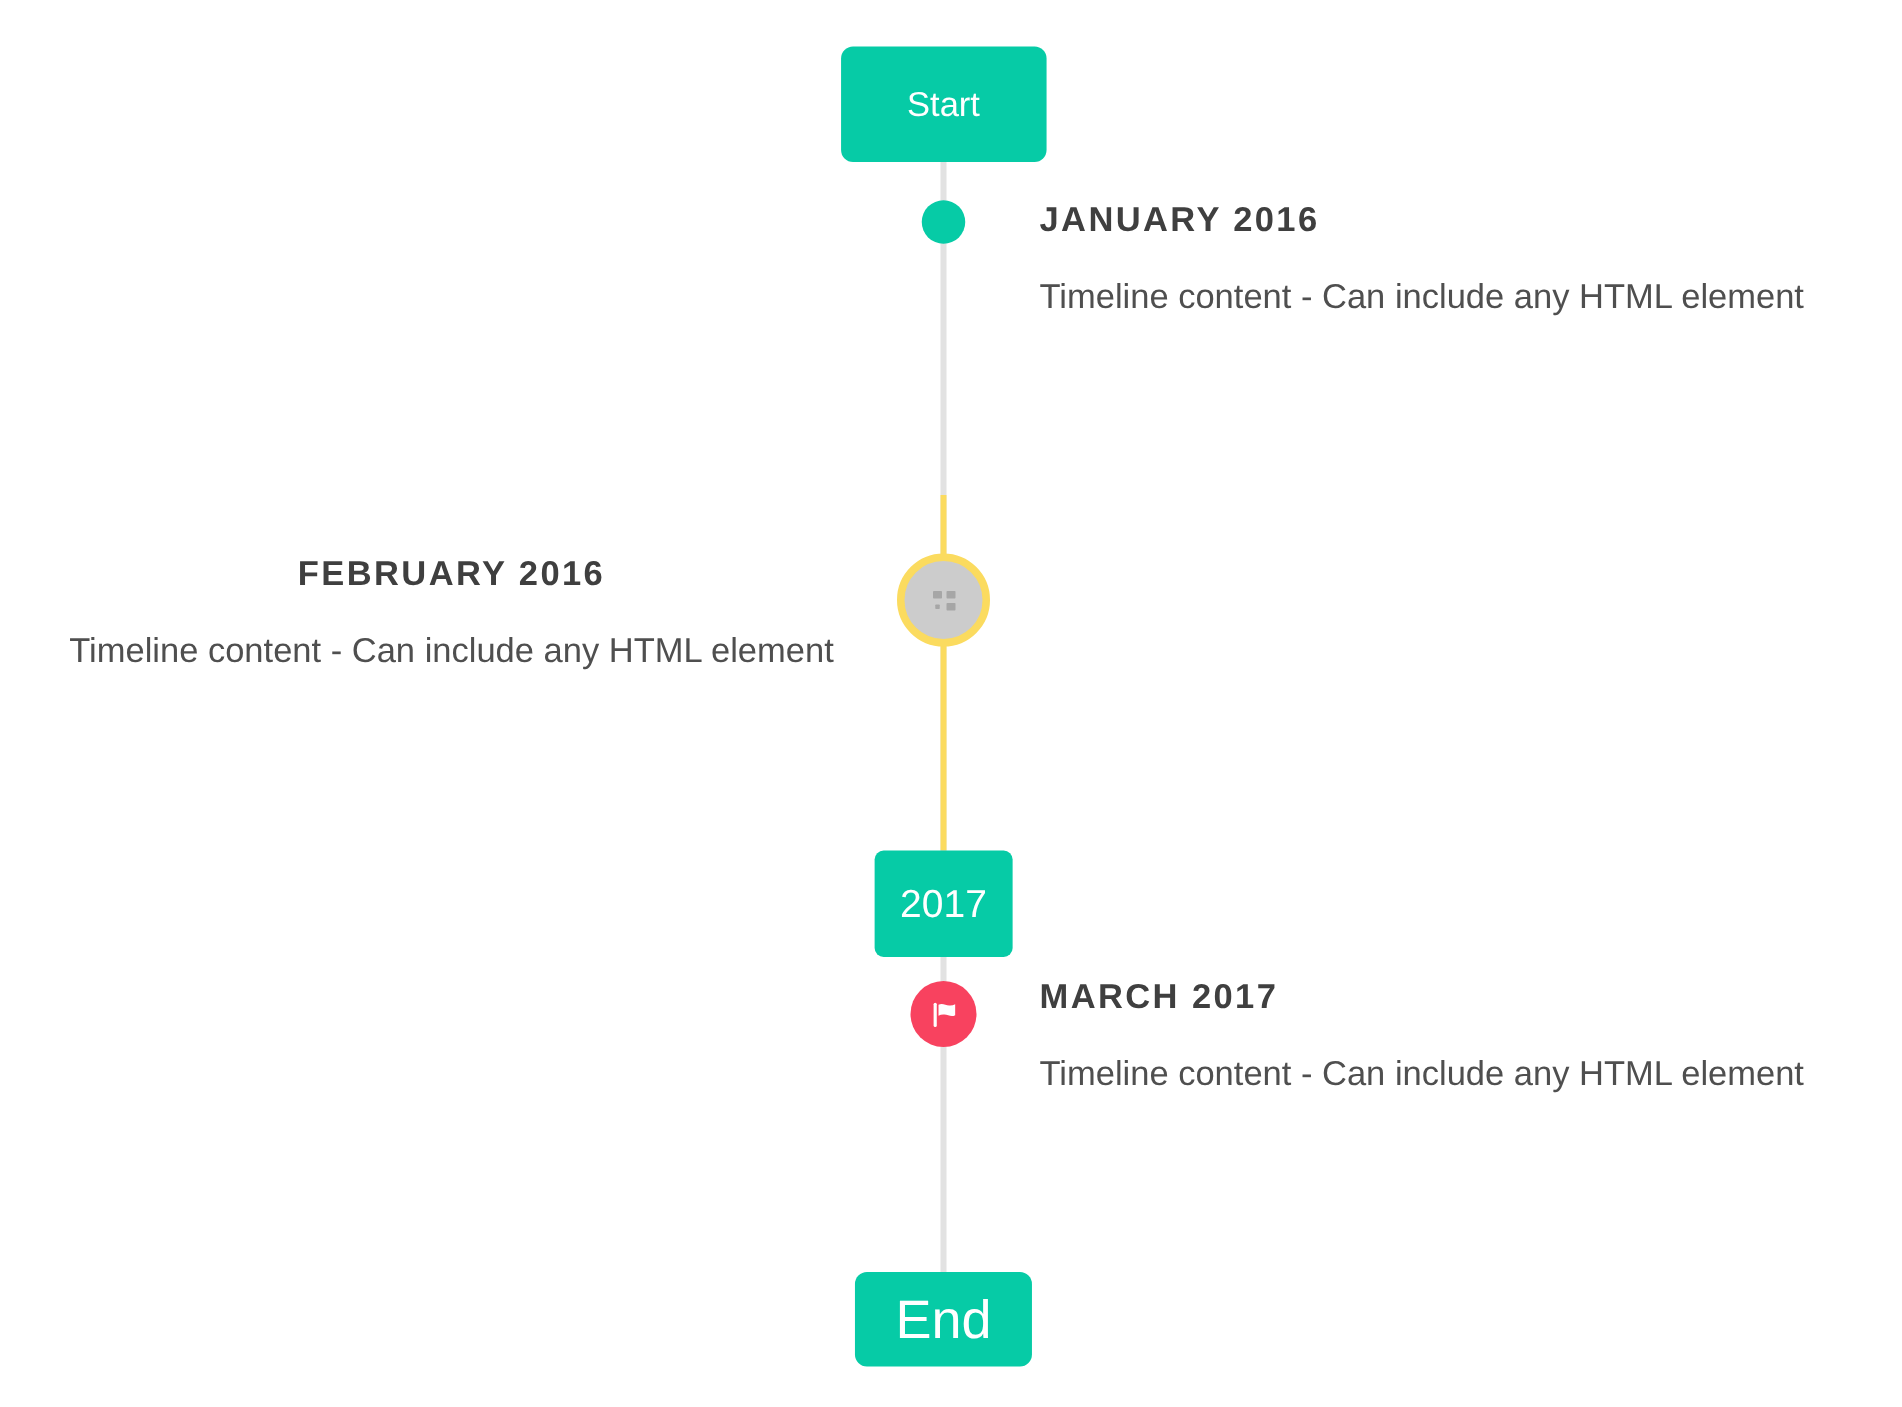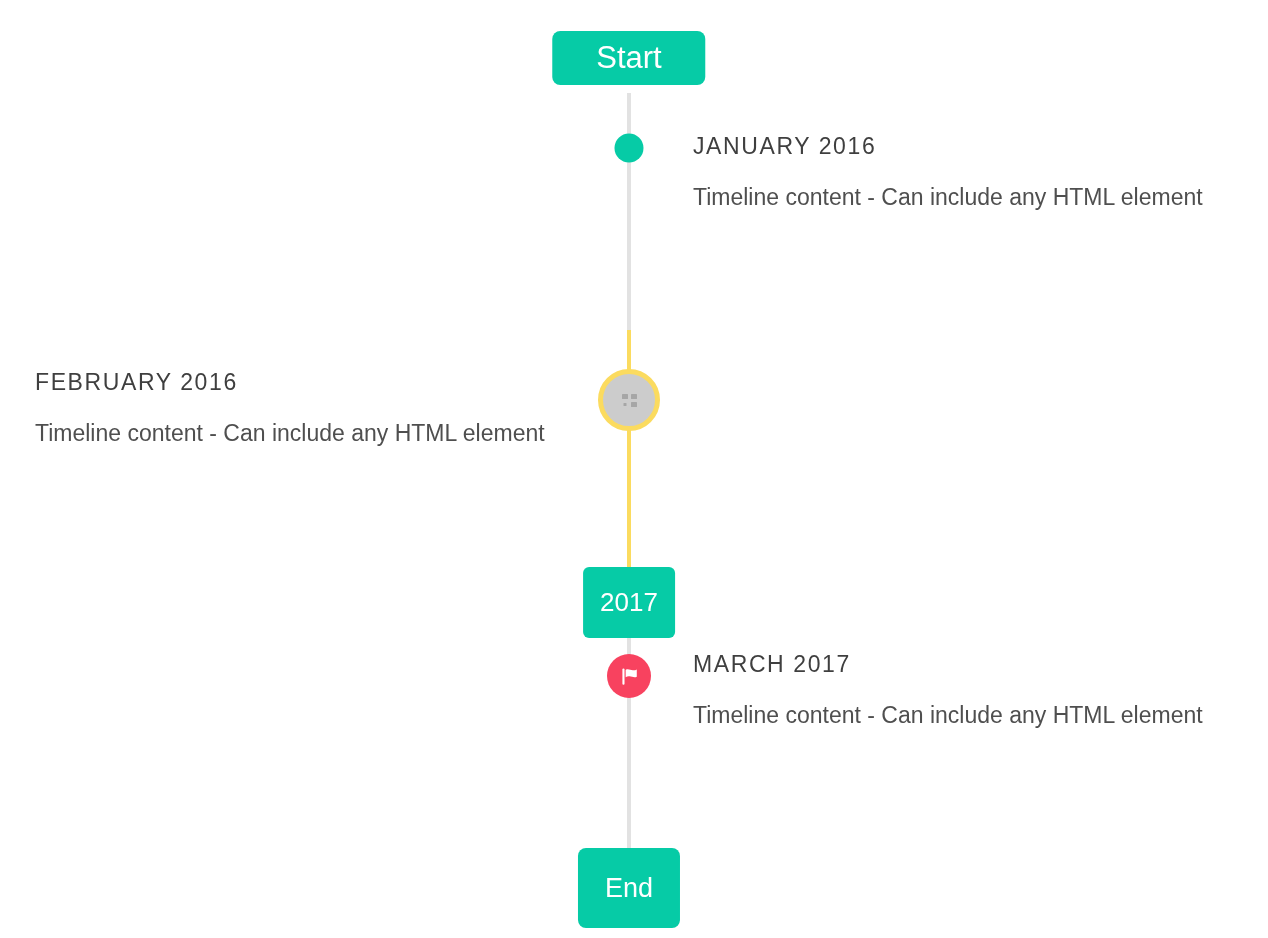--- a/index.html
+++ b/index.html
@@ -19,41 +19,41 @@
   .line{position:absolute;width:4px;left:627px;}
   .line-gray{top:93px;height:755px;background:var(--line-gray);}
   .line-yellow{top:330px;height:237px;background:var(--highlight-yellow);}
 
   .badge{
     position:absolute;left:629px;transform:translateX(-50%);
     background:var(--accent-teal);color:#ffffff;border-radius:8px;
     display:flex;align-items:center;justify-content:center;
     white-space:nowrap;cursor:pointer;z-index:3;
   }
-  .badge-start{top:31px;height:54px;padding:0 44px;font-size:31px;}
+  .badge-start{top:31px;height:77px;padding:0 44px;font-size:23px;}
   .badge-year{top:567px;height:45px;padding:13px 17px;font-size:26px;border-radius:6px;}
-  .badge-end{top:848px;height:80px;padding:0 27px;font-size:27px;}
+  .badge-end{top:848px;height:63px;padding:0 27px;font-size:36px;}
 
   .marker{
     position:absolute;left:629px;transform:translate(-50%,-50%);
     border-radius:50%;display:flex;align-items:center;justify-content:center;z-index:2;
   }
   .marker-dot{top:148px;width:29px;height:29px;background:var(--accent-teal);}
   .marker-image{top:400px;width:52px;height:52px;background:var(--marker-gray);
     border:5px solid var(--highlight-yellow);}
   .marker-flag{top:676px;width:44px;height:44px;background:var(--flag-red);}
 
   .item{position:absolute;width:532px;}
   .item-right{left:693px;text-align:left;}
-  .item-left{right:701px;text-align:left;}
+  .item-left{right:701px;text-align:center;}
   .item-jan{top:132px;}
   .item-feb{top:368px;}
   .item-mar{top:650px;}
   .item-title{
-    font-size:23px;font-weight:400;letter-spacing:1.6px;line-height:28px;
+    font-size:23px;font-weight:700;letter-spacing:1.6px;line-height:28px;
     color:var(--title-color);
   }
   .item-content{
     margin-top:13px;font-size:23px;line-height:48px;color:var(--content-color);
   }
   .icon-wrap{display:flex;align-items:center;justify-content:center;}
 </style>
 </head>
 <body>
 

